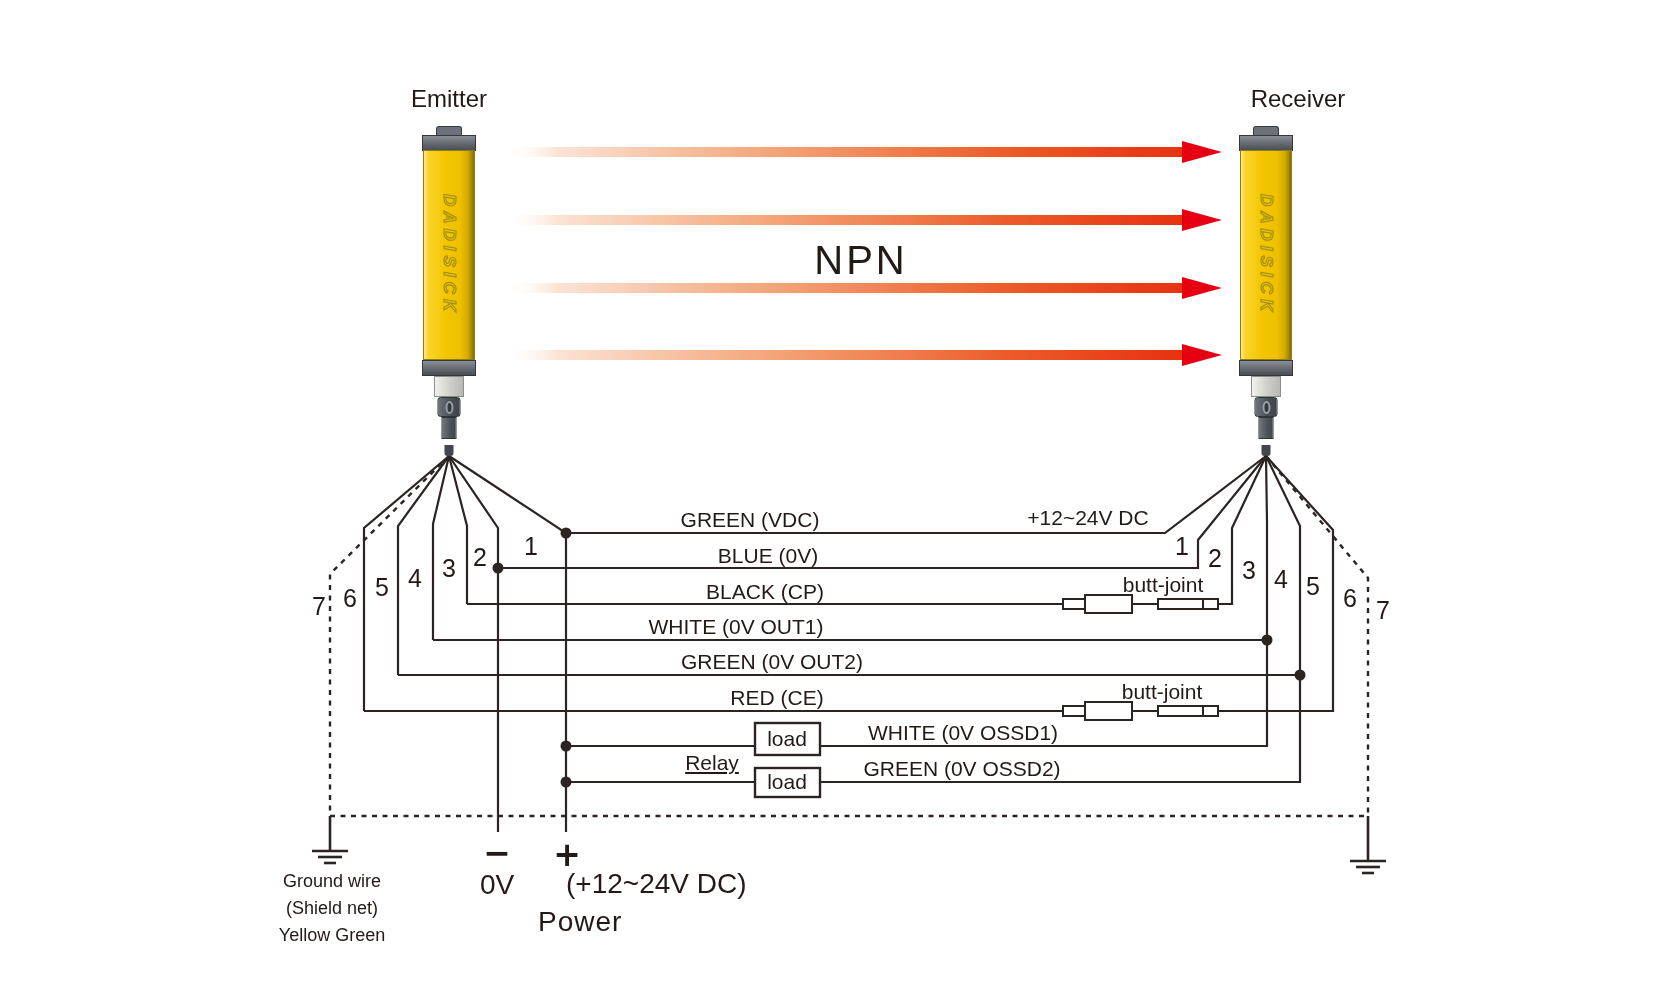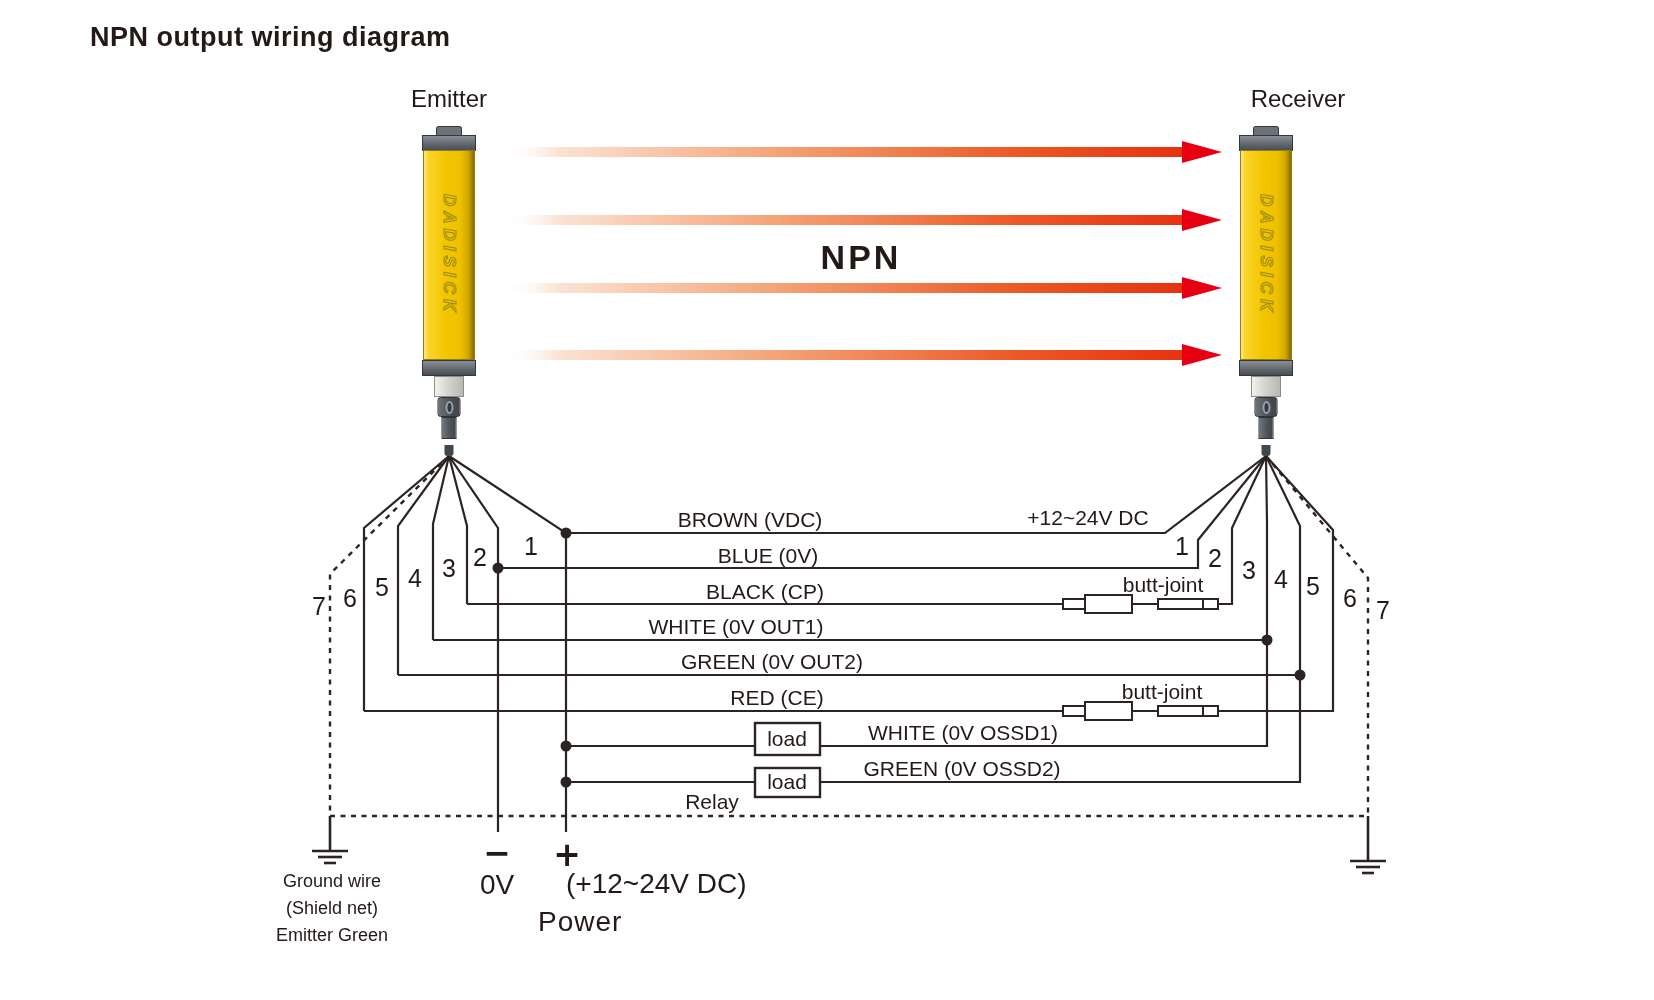--- a/index.html
+++ b/index.html
@@ -3,21 +3,21 @@
 <meta charset="utf-8">
 <style>
   html,body{margin:0;padding:0;background:#ffffff;}
   .stage{position:relative;width:1654px;height:1000px;background:#ffffff;overflow:hidden;
          font-family:"Liberation Sans",sans-serif;color:#231916;}
   .abs{position:absolute;}
   .ctr{transform:translateX(-50%);}
   .ctrxy{transform:translate(-50%,-50%);}
   .title{font-size:27px;font-weight:600;letter-spacing:.5px;}
   .devlabel{font-size:24px;}
-  .npn{font-size:34px;letter-spacing:3px;font-weight:bold;}
+  .npn{font-size:40px;letter-spacing:3px;}
   .wlabel{font-size:21px;white-space:nowrap;}
   .pin{font-size:25px;}
   .blabel{font-size:28px;white-space:nowrap;}
   .sign{font-family:"DejaVu Sans","Liberation Sans",sans-serif;font-weight:900;font-size:33px;line-height:1;}
   .caption{font-size:24px;font-weight:600;letter-spacing:.2px;white-space:nowrap;}
   .gnd{font-size:18px;text-align:center;white-space:nowrap;}
   
   .device{position:absolute;width:54px;}
   .dtab{position:absolute;left:50%;transform:translateX(-50%);width:26px;height:9px;top:0;
         background:#6d727a;border:1px solid #363b40;border-bottom:none;border-radius:3px 3px 0 0;box-sizing:border-box;}
@@ -132,21 +132,20 @@
     <g fill="#2b2422" stroke="none">
       <circle cx="566" cy="533" r="5.5"></circle>
       <circle cx="498" cy="568" r="5.5"></circle>
       <circle cx="1267" cy="640" r="5.5"></circle>
       <circle cx="1300" cy="675" r="5.5"></circle>
       <circle cx="566" cy="746" r="5.5"></circle>
       <circle cx="566" cy="782" r="5.5"></circle>
     </g>
   </svg>
 
-  <div class="abs title" style="left:90px;top:22px;">NPN output wiring diagram</div>
 
   <div class="abs devlabel ctr" style="left:449px;top:85px;">Emitter</div>
   <div class="abs devlabel ctr" style="left:1298px;top:85px;">Receiver</div>
 
   <div class="device" style="left:422px;top:126px;height:334px;">
     <div class="dtab"></div>
     <div class="dcap" style="top:9px;"></div>
     <div class="dbody" style="top:24px;height:210px;">
       <span class="brand">DADISICK</span>
     </div>
@@ -169,32 +168,32 @@
     <div class="ring1" style="top:250px;"></div>
     <div class="ring2" style="top:271px;">
       <div class="oval"></div>
     </div>
     <div class="ring3" style="top:291px;"></div>
     <div class="dtip" style="top:319px;"></div>
   </div>
 
   <div class="abs npn ctr" style="left:861px;top:238px;">NPN</div>
 
-  <div class="abs wlabel ctr" style="left:750px;top:508px;">BROWN (VDC)</div>
+  <div class="abs wlabel ctr" style="left:750px;top:508px;">GREEN (VDC)</div>
   <div class="abs wlabel ctr" style="left:1088px;top:506px;">+12~24V DC</div>
   <div class="abs wlabel ctr" style="left:768px;top:544px;text-align:right;">BLUE (0V)</div>
   <div class="abs wlabel ctr" style="left:765px;top:580px;">BLACK (CP)</div>
   <div class="abs wlabel ctr" style="left:736px;top:615px;">WHITE (0V OUT1)</div>
   <div class="abs wlabel ctr" style="left:736px;top:650px;margin-left:36px;">GREEN (0V OUT2)</div>
   <div class="abs wlabel ctr" style="left:777px;top:686px;">RED (CE)</div>
   <div class="abs wlabel ctr" style="left:1163px;top:573px;">butt-joint</div>
   <div class="abs wlabel ctr" style="left:1162px;top:680px;">butt-joint</div>
   <div class="abs wlabel ctr" style="left:963px;top:721px;">WHITE (0V OSSD1)</div>
   <div class="abs wlabel ctr" style="left:962px;top:757px;">GREEN (0V OSSD2)</div>
-  <div class="abs wlabel ctr" style="left:712px;top:790px;">Relay</div>
+  <div class="abs wlabel ctr" style="left:712px;top:751px;text-decoration:underline;">Relay</div>
   <div class="abs wlabel ctrxy" style="left:787px;top:739px;">load</div>
   <div class="abs wlabel ctrxy" style="left:787px;top:782px;">load</div>
 
   <div class="abs pin ctrxy" style="left:531px;top:546px;">1</div>
   <div class="abs pin ctrxy" style="left:480px;top:557px;">2</div>
   <div class="abs pin ctrxy" style="left:449px;top:568px;">3</div>
   <div class="abs pin ctrxy" style="left:415px;top:578px;">4</div>
   <div class="abs pin ctrxy" style="left:382px;top:587px;">5</div>
   <div class="abs pin ctrxy" style="left:350px;top:598px;">6</div>
   <div class="abs pin ctrxy" style="left:319px;top:606px;">7</div>
@@ -208,16 +207,16 @@
   <div class="abs pin ctrxy" style="left:1383px;top:610px;">7</div>
 
   <div class="abs sign ctrxy" style="left:497px;top:852px;">−</div>
   <div class="abs sign ctrxy" style="left:567px;top:854px;">+</div>
   <div class="abs blabel ctr" style="left:497px;top:869px;">0V</div>
   <div class="abs blabel" style="left:534px;top:868px;margin-left:32px;">(+12~24V DC)</div>
   <div class="abs blabel" style="left:538px;top:906px;letter-spacing:1px;">Power</div>
 
   <div class="abs gnd ctr" style="left:332px;top:871px;">Ground wire</div>
   <div class="abs gnd ctr" style="left:332px;top:898px;">(Shield net)</div>
-  <div class="abs gnd ctr" style="left:332px;top:925px;">Emitter Green</div>
+  <div class="abs gnd ctr" style="left:332px;top:925px;">Yellow Green</div>
 
 
 </div>
 
 </body></html>

